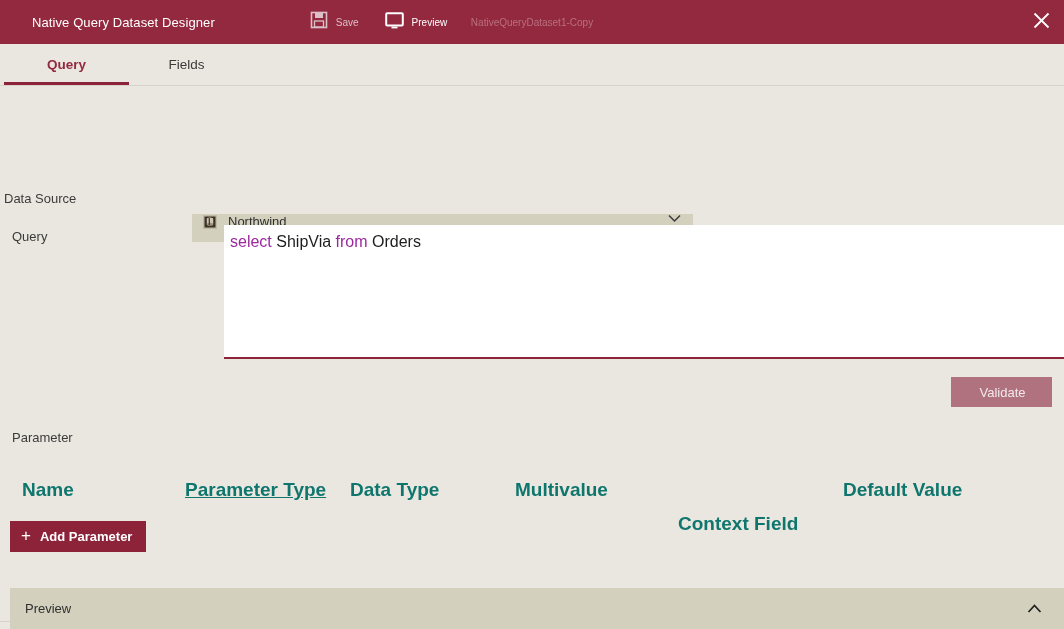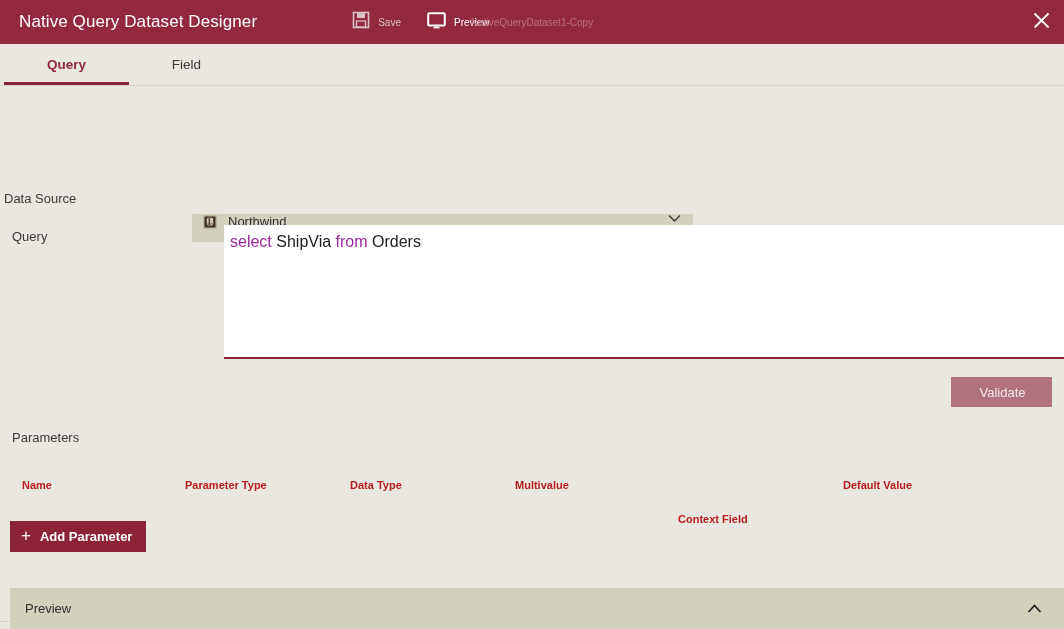--- a/index.html
+++ b/index.html
@@ -18,22 +18,22 @@
   
   .titlebar {
     position: relative;
     height: 44px;
     background: #93293f;
     display: flex;
     align-items: center;
     color: #ffffff;
   }
   .app-title {
-    font-size: 17px;
-    margin-left: 19px;
+    font-size: 13px;
+    margin-left: 32px;
     letter-spacing: .1px;
     white-space: nowrap;
   }
   .tb-actions {
     display: flex;
     align-items: center;
     margin-left: 93px;
     gap: 22px;
   }
   .tb-btn {
@@ -178,23 +178,23 @@
     left: 0; top: 385px;
     width: 1064px;
   }
   .param-head {
     position: relative;
     height: 35px;
   }
   .param-head .th {
     position: absolute;
     top: 8px;
-    font-size: 11px;
+    font-size: 19px;
     font-weight: bold;
-    color: #b91c1c;
+    color: #0f766e;
     white-space: nowrap;
   }
 
   .add-param-btn {
     position: absolute;
     left: 10px; top: 435px;
     height: 31px;
     padding: 0 14px 0 11px;
     background: #8d2339;
     color: #ffffff;
@@ -275,21 +275,21 @@
       <svg width="17" height="17" viewBox="0 0 17 17">
         <line x1="1.5" y1="1.5" x2="15.5" y2="15.5" stroke="#ffffff" stroke-width="1.8"></line>
         <line x1="15.5" y1="1.5" x2="1.5" y2="15.5" stroke="#ffffff" stroke-width="1.8"></line>
       </svg>
     </span>
   </div>
 </div>
 
 <div class="tabbar">
   <div class="tab w1 active">Query</div>
-  <div class="tab w2">Field</div>
+  <div class="tab w2">Fields</div>
 </div>
 
 <div class="main">
 
   <div class="field-label" style="left:4px; top:105px;">Data Source</div>
 
   <div class="ds-select">
     <span class="ds-icon">
       <svg width="16" height="16" viewBox="0 0 16 16">
         <rect x="1" y="1" width="14" height="14" fill="#bfb9a4"></rect>
@@ -309,26 +309,26 @@
   </div>
 
   <div class="field-label" style="left:12px; top:143px;">Query</div>
 
   <div class="query-editor">
     <span class="sql-kw">select</span><span class="sql-id">&nbsp;</span><span class="sql-id">ShipVia</span><span class="sql-id">&nbsp;</span><span class="sql-kw">from</span><span class="sql-id">&nbsp;</span><span class="sql-id">Orders</span>
   </div>
 
   <button class="validate-btn">Validate</button>
 
-  <div class="field-label params-label">Parameters</div>
+  <div class="field-label params-label">Parameter</div>
 
   <div class="param-table">
     <div class="param-head">
       <div class="th" style="left:22px;">Name</div>
-      <div class="th" style="left:185px;">Parameter Type</div>
+      <div class="th" style="left:185px;text-decoration:underline;">Parameter Type</div>
       <div class="th" style="left:350px;">Data Type</div>
       <div class="th" style="left:515px;">Multivalue</div>
       <div class="th" style="left:678px;margin-top:34px;">Context Field</div>
       <div class="th" style="left:843px;">Default Value</div>
     </div>
   </div>
 
   <button class="add-param-btn">
     <span class="plus">+</span>
     <span>Add Parameter</span>

